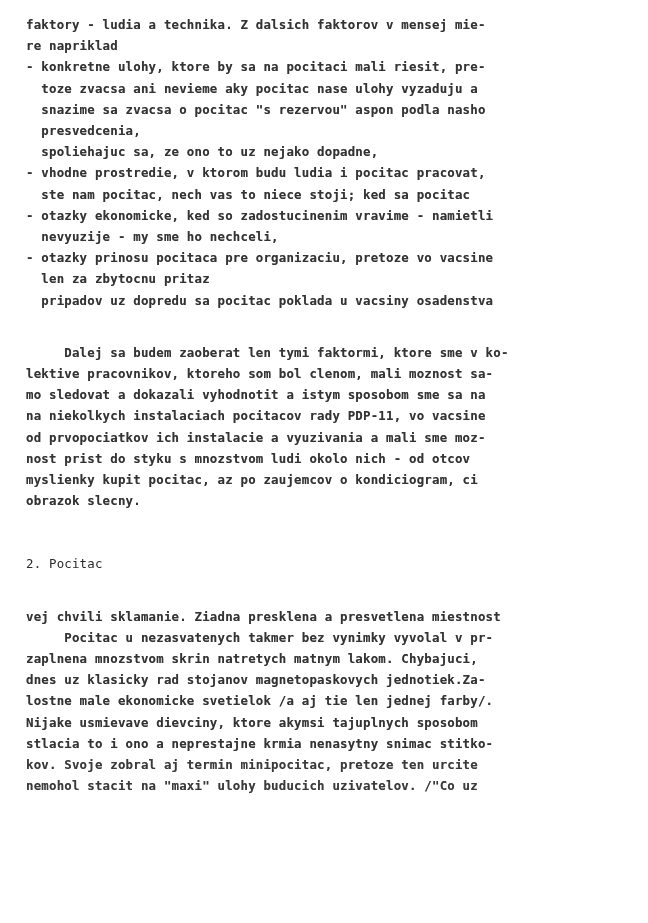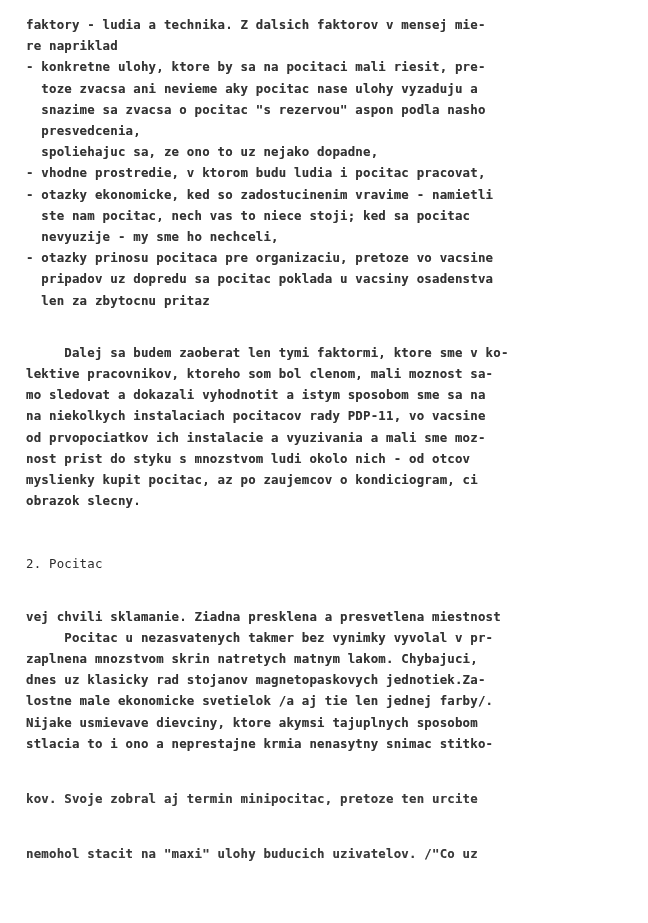--- a/index.html
+++ b/index.html
@@ -29,21 +29,20 @@
     text-shadow: 0 0 0.6px rgba(0,0,0,0.35);
   }
   .section-head {
     white-space: pre;
     font-weight: 400;
   }
   .para-gap { height: 10px; }
   .big-gap { height: 21px; }
   .lighter {
     color: #3a3a3a;
-    margin-top: 34px;
   }
 </style>
 </head>
 <body>
 
 <div class="page">
 
   <div>
     <div class="doc-line">faktory - ludia a technika. Z dalsich faktorov v mensej mie-</div>
     <div class="doc-line">re napriklad</div>
@@ -55,29 +54,29 @@
     <div class="doc-line">  snazime sa zvacsa o pocitac "s rezervou" aspon podla nasho</div>
     <div class="doc-line">  presvedcenia,</div>
   </div>
 
   <div>
     <div class="doc-line">  spoliehajuc sa, ze ono to uz nejako dopadne,</div>
     <div class="doc-line">- vhodne prostredie, v ktorom budu ludia i pocitac pracovat,</div>
   </div>
 
   <div>
+    <div class="doc-line">  ste nam pocitac, nech vas to niece stoji; ked sa pocitac</div>
     <div class="doc-line">- otazky ekonomicke, ked so zadostucinenim vravime - namietli</div>
-    <div class="doc-line">  ste nam pocitac, nech vas to niece stoji; ked sa pocitac</div>
     <div class="doc-line">  nevyuzije - my sme ho nechceli,</div>
   </div>
 
   <div>
     <div class="doc-line">- otazky prinosu pocitaca pre organizaciu, pretoze vo vacsine</div>
+    <div class="doc-line">  len za zbytocnu pritaz</div>
     <div class="doc-line">  pripadov uz dopredu sa pocitac poklada u vacsiny osadenstva</div>
-    <div class="doc-line">  len za zbytocnu pritaz</div>
   </div>
 
 
   <div class="big-gap"></div>
   <div class="para-gap"></div>
 
   <div>
     <div class="doc-line">     Dalej sa budem zaoberat len tymi faktormi, ktore sme v ko-</div>
     <div class="doc-line">lektive pracovnikov, ktoreho som bol clenom, mali moznost sa-</div>
     <div class="doc-line">mo sledovat a dokazali vyhodnotit a istym sposobom sme sa na</div>

